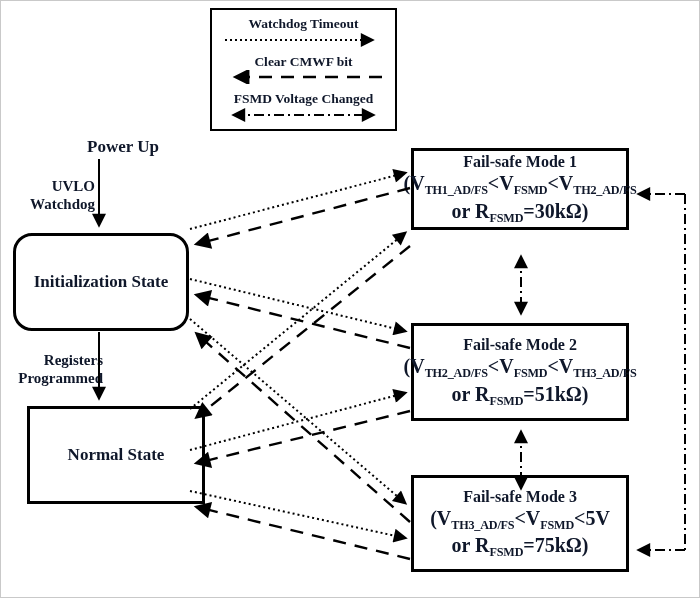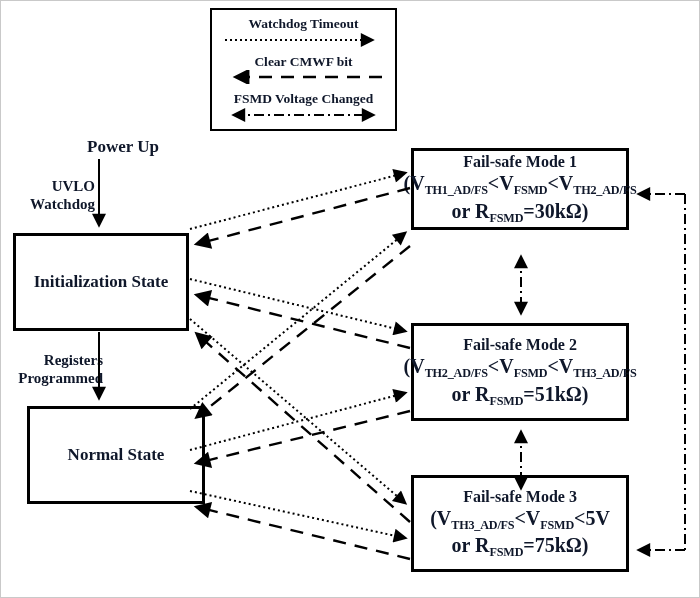--- a/index.html
+++ b/index.html
@@ -17,21 +17,21 @@
   }
   .legend-row{display:flex;flex-direction:column;align-items:center;width:100%;}
   .legend-label{font-weight:bold;font-size:13.5px;line-height:1.1;white-space:nowrap;}
   .legend-arrow{display:block;margin-top:1px;}
   
   .state-box{
     border:3px solid #000;box-sizing:border-box;background:#fff;
     display:flex;align-items:center;justify-content:center;text-align:center;
     font-weight:bold;font-size:17px;
   }
-  #init-box{left:12px;top:232px;width:176px;height:98px;}
+  #init-box{left:12px;top:232px;width:176px;height:98px;border-radius:19px;}
   #normal-box{left:26px;top:405px;width:178px;height:98px;}
   .mode-box{
     left:410px;width:218px;border:3px solid #000;box-sizing:border-box;background:#fff;
     display:flex;flex-direction:column;align-items:center;justify-content:center;
     text-align:center;font-weight:bold;
   }
   #mode1-box{top:147px;height:82px;align-items:center;}
   #mode2-box{top:322px;height:98px;text-align:center;}
   #mode3-box{top:474px;height:97px;}
   .mode-title{font-size:16px;line-height:1.2;}

